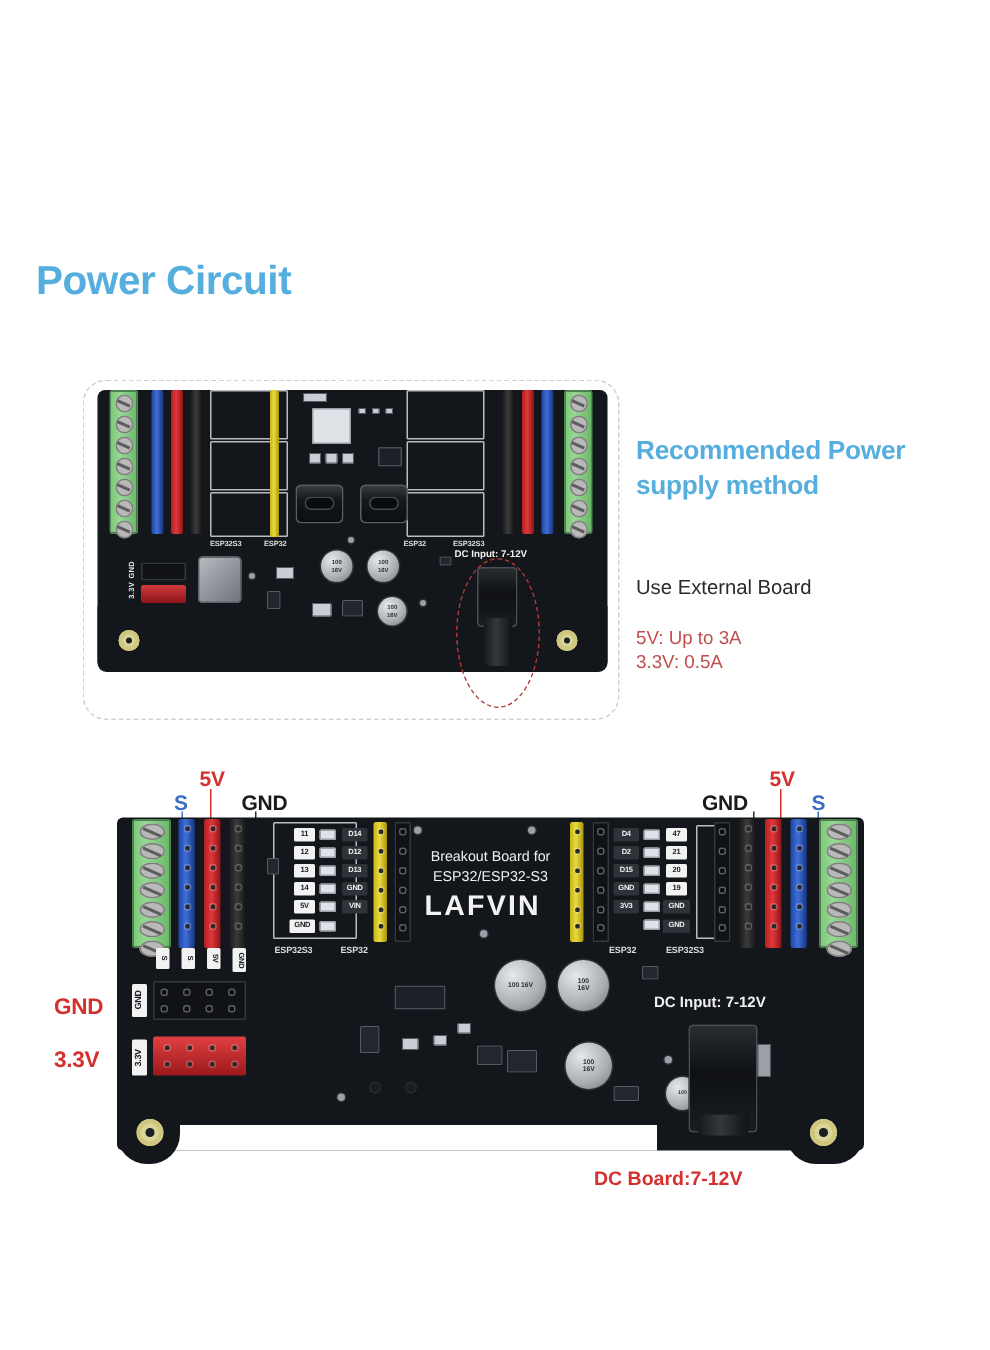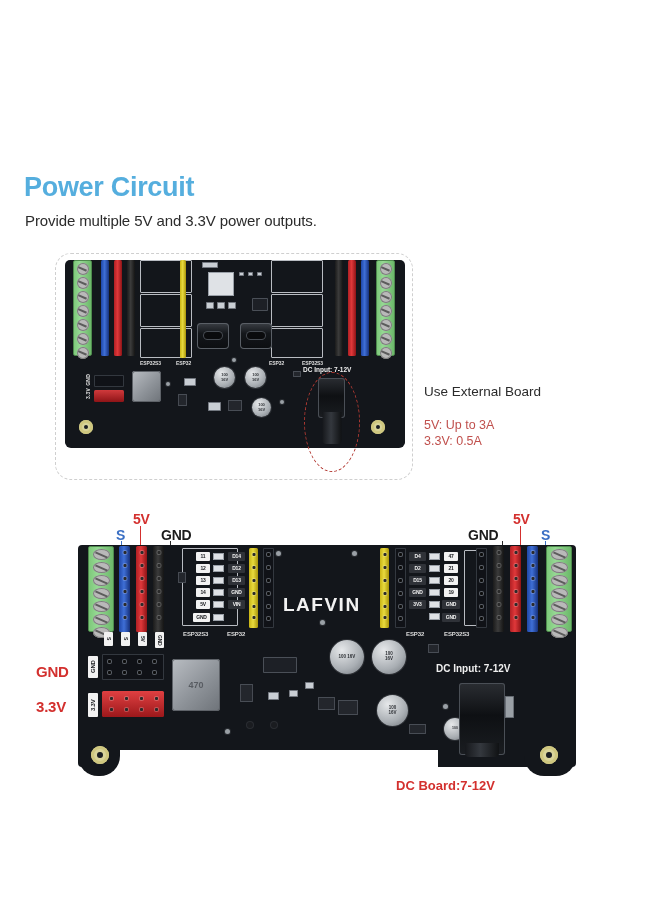--- a/index.html
+++ b/index.html
@@ -191,21 +191,20 @@
   .boardtxt {
     position: absolute; color: #ededed; text-align: center; line-height: 1.35;
   }
 </style>
 </head>
 <body>
 
 <div class="page">
 
   <div class="title">Power Circuit</div>
-  <div class="subtitle">Provide multiple 5V and 3.3V power outputs.</div>
 
   <div class="top-panel">
 
     <div class="pcb rounded" style="left:9px; top:6px; width:340px; height:186px;"></div>
 
     <div class="pcb" style="left:9px; top:150px; width:340px; height:44px; border-radius:0 0 6px 6px;"></div>
 
     <div class="hole" style="left:23px; top:166px; width:14px; height:14px;"></div>
     <div class="hole" style="left:315px; top:166px; width:14px; height:14px;"></div>
 
@@ -485,20 +484,24 @@
 
   <div class="hdr yellow" style="left:380px; top:516px; width:9px; height:80px;">
     <span class="pin" style="top:5px;"></span>
       <span class="pin" style="top:18px;"></span>
       <span class="pin" style="top:31px;"></span>
     <span class="pin" style="top:44px;"></span>
       <span class="pin" style="top:57px;"></span>
       <span class="pin" style="top:68px;"></span>
   </div>
 
+  <div class="boardtxt" style="left:272px; top:534px; width:110px; font-size:9.5px;">
+    <span>Breakout Board for</span><br>
+    <span>ESP32/ESP32-S3</span>
+  </div>
   <div class="logo" style="left:283px; top:562px; font-size:19px;">LAFVIN</div>
   <div class="via" style="left:276px; top:519px; width:5px; height:5px;"></div>
   <div class="via" style="left:352px; top:519px; width:5px; height:5px;"></div>
   <div class="via" style="left:320px; top:588px; width:5px; height:5px;"></div>
 
   <div class="pinbox" style="left:88px; top:624px; width:10px; height:22px; writing-mode:vertical-rl; transform:rotate(180deg); font-size:6px;">GND</div>
   <div class="pinbox" style="left:88px; top:661px; width:10px; height:24px; writing-mode:vertical-rl; transform:rotate(180deg); font-size:6px;">3.3V</div>
 
   <div class="hdr-mini" style="left:102px; top:622px; width:62px; height:26px;">
     <span class="mp" style="left:6px; top:6px;"></span>
@@ -514,21 +517,20 @@
     <span class="pin" style="left:8px; top:6px; transform:none;"></span>
       <span class="pin" style="left:23px; top:6px; transform:none;"></span>
     <span class="pin" style="left:38px; top:6px; transform:none;"></span>
       <span class="pin" style="left:53px; top:6px; transform:none;"></span>
     <span class="pin" style="left:8px; top:17px; transform:none;"></span>
       <span class="pin" style="left:23px; top:17px; transform:none;"></span>
     <span class="pin" style="left:38px; top:17px; transform:none;"></span>
       <span class="pin" style="left:53px; top:17px; transform:none;"></span>
   </div>
 
-  <div class="inductor" style="left:172px; top:627px; width:48px; height:52px;">470</div>
 
   <div class="ic" style="left:263px; top:625px; width:34px; height:16px;"></div>
   <div class="smd" style="left:240px; top:652px; width:13px; height:18px;"></div>
   <div class="smd" style="left:268px; top:660px; width:11px; height:8px; background:#c9ced4;"></div>
   <div class="smd" style="left:289px; top:658px; width:9px; height:7px; background:#c9ced4;"></div>
   <div class="smd" style="left:305px; top:650px; width:9px; height:7px; background:#c9ced4;"></div>
   <div class="smd" style="left:318px; top:665px; width:17px; height:13px;"></div>
   <div class="smd" style="left:338px; top:668px; width:20px; height:15px;"></div>
   <div class="smd" style="left:409px; top:692px; width:17px; height:10px;"></div>
   <div class="smd" style="left:428px; top:612px; width:11px; height:9px;"></div>
@@ -542,17 +544,18 @@
   <div class="via" style="left:271px; top:690px; width:6px; height:6px; background:#1a1c20;"></div>
   <div class="via" style="left:225px; top:697px; width:5px; height:5px;"></div>
 
   <div class="dc-white" style="left:436px; top:631px; font-size:10px;">DC Input: 7-12V</div>
   <div class="dcjack" style="left:459px; top:651px; width:46px; height:72px;">
     <div class="barrel" style="top:60px; width:34px; height:14px;"></div>
   </div>
   <div class="smd" style="left:505px; top:664px; width:9px; height:22px; background:#9aa0a6;"></div>
   <div class="via" style="left:443px; top:672px; width:5px; height:5px;"></div>
 
+  <div class="rec-title">Recommended Power supply method</div>
   <div class="use-ext">Use External Board</div>
   <div class="spec spec-5v">5V: Up to 3A</div>
   <div class="spec spec-33v">3.3V: 0.5A</div>
 
 </div>
 
 </body></html>

